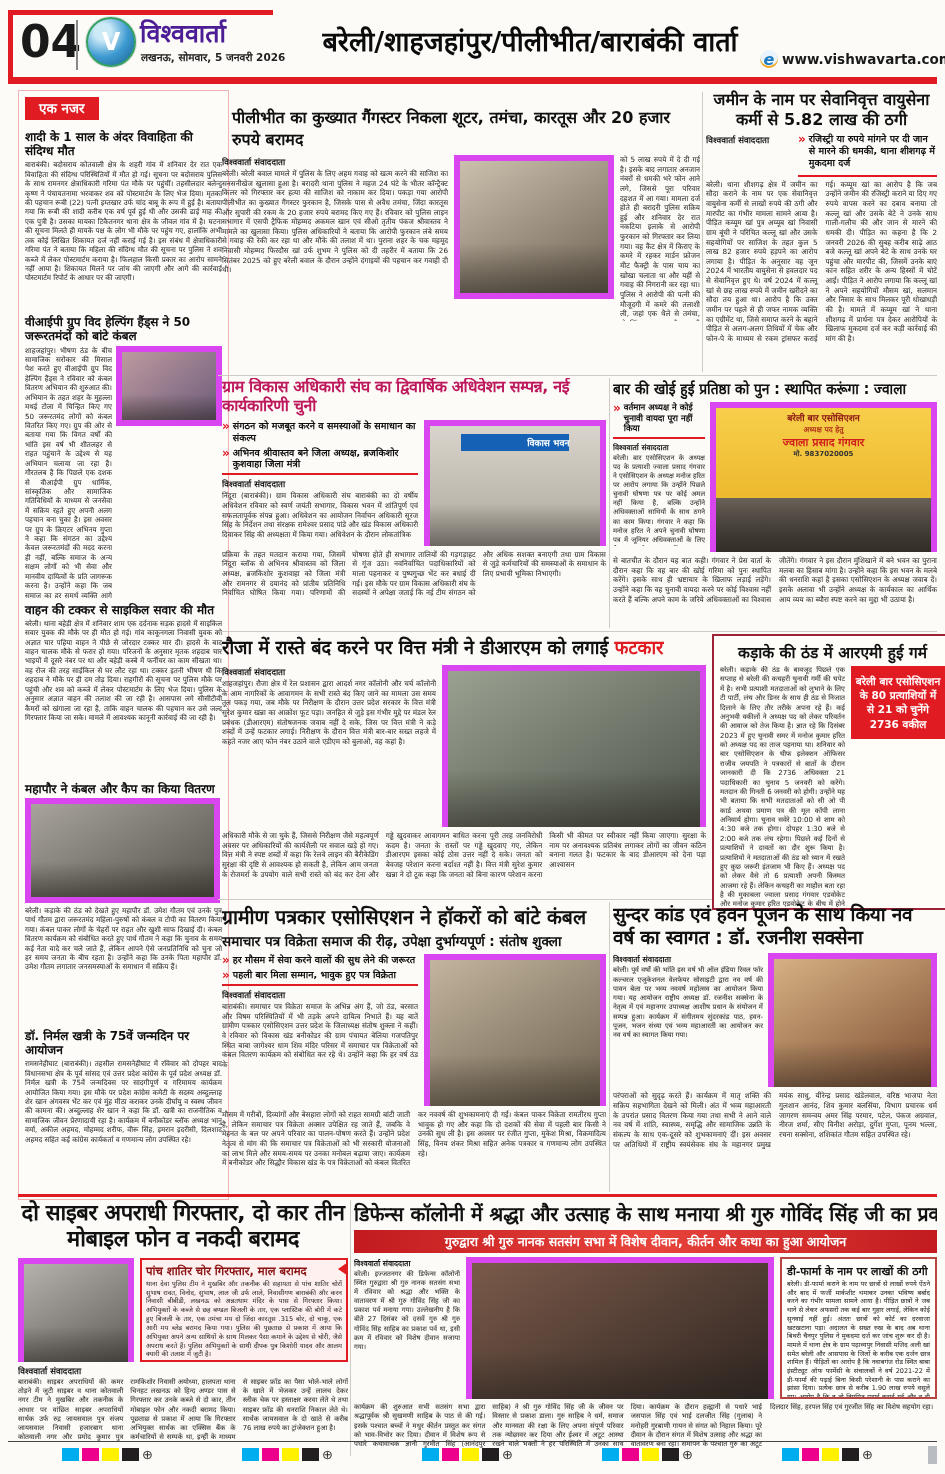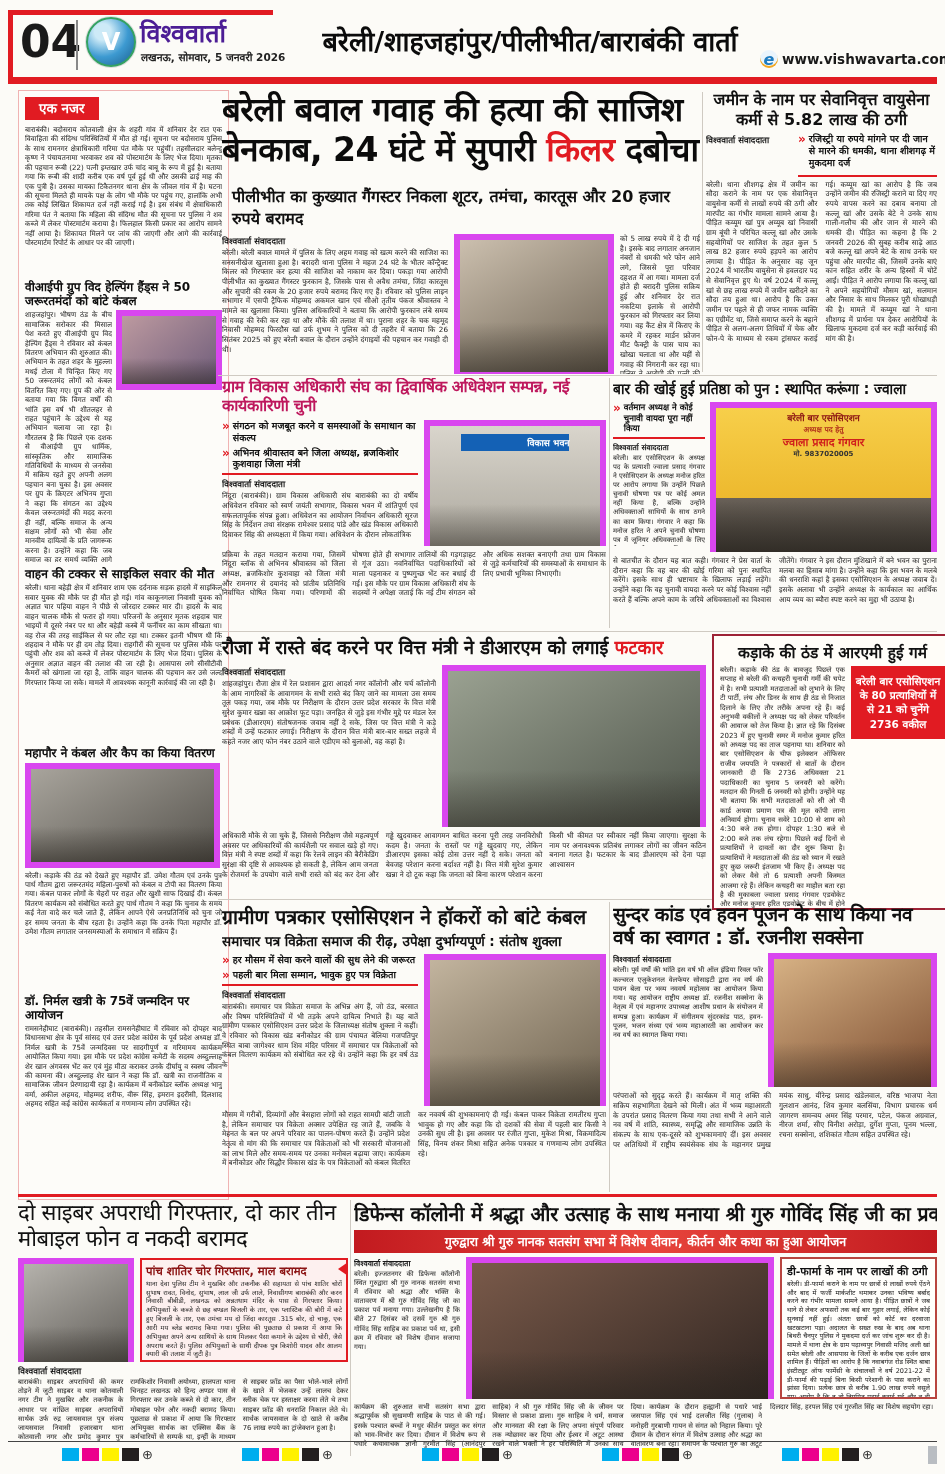--- a/index.html
+++ b/index.html
@@ -103,20 +103,21 @@
   <div class="abs section-title" style="left:305px;top:22px;width:450px;">बरेली/शाहजहांपुर/पीलीभीत/बाराबंकी वार्ता</div>
   <div class="abs website" style="left:760px;top:50px;">
     <span class="ie-icon">e</span>
     <span>www.vishwavarta.com</span>
   </div>
 
   <div class="abs" id="one-glance" style="left:18px;top:90px;width:197px;height:1100px;overflow:hidden;">
     <div class="og-header">एक नजर</div>
 
     <div>
+      <div class="og-title">शादी के 1 साल के अंदर विवाहिता की संदिग्ध मौत</div>
       <div class="og-body" style="height:150px;">बाराबंकी। बदोसराय कोतवाली क्षेत्र के शहरी गांव में शनिवार देर रात एक विवाहिता की संदिग्ध परिस्थितियों में मौत हो गई। सूचना पर बदोसराय पुलिस के साथ रामनगर क्षेत्राधिकारी गरिमा पंत मौके पर पहुंचीं। तहसीलदार बलेन्दु कृष्ण ने पंचायतनामा भरवाकर शव को पोस्टमार्टम के लिए भेज दिया। मृतका की पहचान रूबी (22) पत्नी इम्तखार उर्फ चांद बाबू के रूप में हुई है। बताया गया कि रूबी की शादी करीब एक वर्ष पूर्व हुई थी और उसकी ढाई माह की एक पुत्री है। उसका मायका टिकैतनगर थाना क्षेत्र के जीवल गांव में है। घटना की सूचना मिलते ही मायके पक्ष के लोग भी मौके पर पहुंच गए, हालांकि अभी तक कोई लिखित शिकायत दर्ज नहीं कराई गई है। इस संबंध में क्षेत्राधिकारी गरिमा पंत ने बताया कि महिला की संदिग्ध मौत की सूचना पर पुलिस ने शव कब्जे में लेकर पोस्टमार्टम कराया है। फिलहाल किसी प्रकार का आरोप सामने नहीं आया है। शिकायत मिलने पर जांच की जाएगी और आगे की कार्रवाई पोस्टमार्टम रिपोर्ट के आधार पर की जाएगी।</div>
     </div>
 
     <div>
       <div class="og-title">वीआईपी ग्रुप विद हेल्पिंग हैंड्स ने 50 जरूरतमंदों को बांटे कंबल</div>
       <div style="overflow:hidden;height:252px;">
         <div class="ph ph-vip" style="float:right;width:94px;height:68px;margin:0 0 3px 4px;"></div>
         <div class="og-body">शाहजहांपुर। भीषण ठंड के बीच सामाजिक सरोकार की मिसाल पेश करते हुए वीआईपी ग्रुप विद हेल्पिंग हैंड्स ने रविवार को कंबल वितरण अभियान की शुरुआत की। अभियान के तहत शहर के मुहल्ला मथई टोला में चिन्हित किए गए 50 जरूरतमंद लोगों को कंबल वितरित किए गए। ग्रुप की ओर से बताया गया कि विगत वर्षों की भांति इस वर्ष भी शीतलहर से राहत पहुंचाने के उद्देश्य से यह अभियान चलाया जा रहा है। गौरतलब है कि पिछले एक दशक से वीआईपी ग्रुप धार्मिक, सांस्कृतिक और सामाजिक गतिविधियों के माध्यम से जनसेवा में सक्रिय रहते हुए अपनी अलग पहचान बना चुका है। इस अवसर पर ग्रुप के क्रिएटर अभिनय गुप्ता ने कहा कि संगठन का उद्देश्य केवल जरूरतमंदों की मदद करना ही नहीं, बल्कि समाज के अन्य सक्षम लोगों को भी सेवा और मानवीय दायित्वों के प्रति जागरूक करना है। उन्होंने कहा कि जब समाज का हर समर्थ व्यक्ति आगे आएगा, तभी वास्तविक रूप से जरूरतमंदों तक सहायता पहुंच सकेगी। कार्यक्रम प्रभारी वर्षा गोस्वामी ने कहा कि कड़ाके की ठंड में कंबल वितरण जैसे अभियान गरीब और असहाय लोगों के लिए बड़ी राहत साबित होते हैं। ऐसे प्रयास समाज में करुणा, संवेदनशीलता और सहयोग की भावना को मजबूत करते हैं।</div>
       </div>
     </div>
@@ -132,21 +133,20 @@
       <div class="og-body" style="height:118px;">बरेली। कड़ाके की ठंड को देखते हुए महापौर डॉ. उमेश गौतम एवं उनके पुत्र पार्थ गौतम द्वारा जरूरतमंद महिला-पुरुषों को कंबल व टोपी का वितरण किया गया। कंबल पाकर लोगों के चेहरों पर राहत और खुशी साफ दिखाई दी। कंबल वितरण कार्यक्रम को संबोधित करते हुए पार्थ गौतम ने कहा कि चुनाव के समय कई नेता वादे कर चले जाते हैं, लेकिन आपने ऐसे जनप्रतिनिधि को चुना जो हर समय जनता के बीच रहता है। उन्होंने कहा कि उनके पिता महापौर डॉ. उमेश गौतम लगातार जनसमस्याओं के समाधान में सक्रिय हैं।</div>
     </div>
 
     <div>
       <div class="og-title">डॉ. निर्मल खत्री के 75वें जन्मदिन पर आयोजन</div>
       <div class="og-body" style="height:140px;">रामसनेहीघाट (बाराबंकी)। तहसील रामसनेहीघाट में रविवार को दोपहर बाद विधानसभा क्षेत्र के पूर्व सांसद एवं उत्तर प्रदेश कांग्रेस के पूर्व प्रदेश अध्यक्ष डॉ. निर्मल खत्री के 75वें जन्मदिवस पर सादगीपूर्ण व गरिमामय कार्यक्रम आयोजित किया गया। इस मौके पर प्रदेश कांग्रेस कमेटी के सदस्य अब्दुल्लाह शेर खान अंगवस्त्र भेंट कर एवं मुंह मीठा कराकर उनके दीर्घायु व स्वस्थ जीवन की कामना की। अब्दुल्लाह शेर खान ने कहा कि डॉ. खत्री का राजनीतिक व सामाजिक जीवन प्रेरणादायी रहा है। कार्यक्रम में बनीकोडर ब्लॉक अध्यक्ष भानु वर्मा, अकील अहमद, मोहम्मद शरीफ, वीरू सिंह, इमरान इदरीसी, दिलशाद अहमद सहित कई कांग्रेस कार्यकर्ता व गणमान्य लोग उपस्थित रहे।</div>
     </div>
   </div>
 
   <div class="abs" style="left:222px;top:90px;width:478px;height:284px;overflow:hidden;">
-    <div class="lead-h1"><span>बरेली बवाल गवाह की हत्या की साजिश बेनकाब, 24 घंटे में सुपारी </span><span class="red">किलर</span><span> दबोचा</span></div>
     <div class="lead-sub">पीलीभीत का कुख्यात गैंगस्टर निकला शूटर, तमंचा, कारतूस और 20 हजार रुपये बरामद</div>
     <div style="display:flex;gap:6px;margin-top:5px;height:168px;overflow:hidden;">
       <div style="width:226px;">
         <div class="byline">विश्ववार्ता संवाददाता</div>
         <div class="body-txt" style="height:154px;">बरेली। बरेली बवाल मामले में पुलिस के लिए अहम गवाह को खत्म करने की साजिश का सनसनीखेज खुलासा हुआ है। बरादरी थाना पुलिस ने महज 24 घंटे के भीतर कॉन्ट्रैक्ट किलर को गिरफ्तार कर हत्या की साजिश को नाकाम कर दिया। पकड़ा गया आरोपी पीलीभीत का कुख्यात गैंगस्टर फुरकान है, जिसके पास से अवैध तमंचा, जिंदा कारतूस और सुपारी की रकम के 20 हजार रुपये बरामद किए गए हैं। रविवार को पुलिस लाइन सभागार में एसपी ट्रैफिक मोहम्मद अकमल खान एवं सीओ तृतीय पंकज श्रीवास्तव ने मामले का खुलासा किया। पुलिस अधिकारियों ने बताया कि आरोपी फुरकान लंबे समय से गवाह की रेकी कर रहा था और मौके की तलाश में था। पुराना शहर के चक महमूद निवासी मोहम्मद फिरदौस खां उर्फ शुभम ने पुलिस को दी तहरीर में बताया कि 26 सितंबर 2025 को हुए बरेली बवाल के दौरान उन्होंने दंगाइयों की पहचान कर गवाही दी थी।</div>
       </div>
       <div class="ph ph-main" style="width:148px;height:132px;"></div>
       <div class="body-txt" style="flex:1;height:166px;">को 5 लाख रुपये में दे दी गई है। इसके बाद लगातार अनजान नंबरों से धमकी भरे फोन आने लगे, जिससे पूरा परिवार दहशत में आ गया। मामला दर्ज होते ही बरादरी पुलिस सक्रिय हुई और शनिवार देर रात नकटिया इलाके से आरोपी फुरकान को गिरफ्तार कर लिया गया। वह कैंट क्षेत्र में किराए के कमरे में रहकर मार्डन फ्रोजन मीट फैक्ट्री के पास चाय का खोखा चलाता था और यहीं से गवाह की निगरानी कर रहा था। पुलिस ने आरोपी की पत्नी की मौजूदगी में कमरे की तलाशी ली, जहां एक थैले से तमंचा, दो जिंदा कारतूस और नकदी बरामद हुई। पूछताछ में फुरकान ने स्वीकार किया कि जेल में रहते हुए उसकी पहचान आईएमसी से जुड़े कुछ नेताओं से हुई थी। वहीं से गवाह को रास्ते से हटाने की साजिश रची गई। आरोपी ने बताया कि जेल में बंद लोगों के इशारे पर ही उसे सुपारी दी गई थी। पुलिस के अनुसार फुरकान कोई नया अपराधी नहीं है।</div>
     </div>
   </div>
@@ -268,21 +268,21 @@
       <div style="width:150px;">
         <div class="byline" style="font-size:7.8px;">विश्ववार्ता संवाददाता</div>
         <div class="body-txt" style="font-size:6.9px;height:120px;">बरेली। पूर्व वर्षों की भांति इस वर्ष भी ऑल इंडिया रिवल फॉर कल्चरल एजुकेशनल वेलफेयर सोसाइटी द्वारा नव वर्ष की पावन बेला पर भव्य नववर्ष महोत्सव का आयोजन किया गया। यह आयोजन राष्ट्रीय अध्यक्ष डॉ. रजनीश सक्सेना के नेतृत्व में एवं महानगर उपाध्यक्ष आशीष प्रधान के संयोजन में सम्पन्न हुआ। कार्यक्रम में संगीतमय सुंदरकांड पाठ, हवन-पूजन, भजन संध्या एवं भव्य महाआरती का आयोजन कर नव वर्ष का स्वागत किया गया।</div>
       </div>
       <div class="ph ph-newyear" style="flex:1;height:134px;"></div>
     </div>
     <div class="body-txt cols2" style="height:88px;margin-top:4px;">परंपराओं को सुदृढ़ करते हैं। कार्यक्रम में मातृ शक्ति की सक्रिय सहभागिता देखने को मिली। अंत में भव्य महाआरती के उपरांत प्रसाद वितरण किया गया तथा सभी ने आने वाले नव वर्ष में शांति, स्वास्थ्य, समृद्धि और सामाजिक उन्नति के संकल्प के साथ एक-दूसरे को शुभकामनाएं दीं। इस अवसर पर अतिथियों में राष्ट्रीय स्वयंसेवक संघ के महानगर प्रमुख मयंक साधु, यीरेन्द्र प्रसाद खंडेलवाल, वरिष्ठ भाजपा नेता गुलशान आनंद, शिव कुमार बलसिंया, विभाग प्रचारक धर्म जागरण समन्वय अमर सिंह परमार, पटेल, पंकज अग्रवाल, नीरज शर्मा, सीए विनीश अरोड़ा, दुर्गेश गुप्ता, पूनम भल्ला, रचना सक्सेना, शशिकांत गौतम सहित उपस्थित रहे।</div>
   </div>
 
   <div class="abs" style="left:18px;top:1200px;width:330px;height:256px;overflow:hidden;">
-    <div style="font-size:22px;font-weight:normal;line-height:1.2;text-align:left;letter-spacing:-.4px;">दो साइबर अपराधी गिरफ्तार, दो कार तीन मोबाइल फोन व नकदी बरामद</div>
+    <div style="font-size:22px;font-weight:bold;line-height:1.2;text-align:center;letter-spacing:-.4px;">दो साइबर अपराधी गिरफ्तार, दो कार तीन मोबाइल फोन व नकदी बरामद</div>
     <div style="display:flex;gap:6px;margin-top:5px;height:104px;overflow:hidden;">
       <div class="ph ph-cyber" style="width:104px;height:100px;"></div>
       <div class="thief-box" style="flex:1;overflow:hidden;">
         <span class="red-arrow"></span>
         <div class="thief-title">पांच शातिर चोर गिरफ्तार, माल बरामद</div>
         <div class="body-txt" style="font-size:6.6px;">थाना देवा पुलिस टीम ने मुखबिर और तकनीक की सहायता से पांच शातिर चोरों सुभाष रावत, विनोद, सुभाष, लाल जी उर्फ लाले, निवासीगण बाराबंकी और करन निवासी बीबीडी, लखनऊ को अन्नतधाम मंदिर के पास से गिरफ्तार किया। अभियुक्तों के कब्जे से छह बण्डल बिजली के तार, एक प्लास्टिक की बोरी में कटे हुए बिजली के तार, एक तमंचा मय दो जिंदा कारतूस .315 बोर, दो चाकू, एक आरी मय ब्लेड बरामद किया गया। पुलिस की पूछताछ से प्रकाश में आया कि अभियुक्त अपने अन्य साथियों के साथ मिलकर पैसा कमाने के उद्देश्य से चोरी, जैसे अपराध करते हैं। पुलिस अभियुक्तों के साथी दीपक पुत्र किशोरी यादव और आलम क्यारी की तलाश में जुटी है।</div>
       </div>
     </div>
     <div class="byline" style="margin-top:3px;">विश्ववार्ता संवाददाता</div>
     <div class="body-txt cols3" style="font-size:6.9px;height:108px;">बाराबंकी। साइबर अपराधियों की कमर तोड़ने में जुटी साइबर व थाना कोतवाली नगर टीम ने मुखबिर और तकनीक के आधार पर वांछित साइबर अपराधियों सार्थक उर्फ रुद्र जायसवाल पुत्र संजय जायसवाल निवासी हजारबाग थाना कोतवाली नगर और प्रमोद कुमार पुत्र रामकिशोर निवासी अयोध्या, हालपता थाना चिनहट लखनऊ को हिन्द अण्डर पास से गिरफ्तार कर उनके कब्जे से दो कार, तीन मोबाइल फोन और नकदी बरामद किया। पूछताछ से प्रकाश में आया कि गिरफ्तार अभियुक्त सार्थक का एक्सिस बैंक के कर्मचारियों से सम्पर्क था, इन्हीं के माध्यम से साइबर फ्रॉड का पैसा भोले-भाले लोगों के खाते में भेजकर उन्हें लालच देकर स्लीक चेक पर हस्ताक्षर करवा लेते थे तथा साइबर फ्रॉड की धनराशि निकाल लेते थे। सार्थक जायसवाल के दो खाते से करीब 76 लाख रुपये का ट्रांजेक्शन हुआ है।</div>

